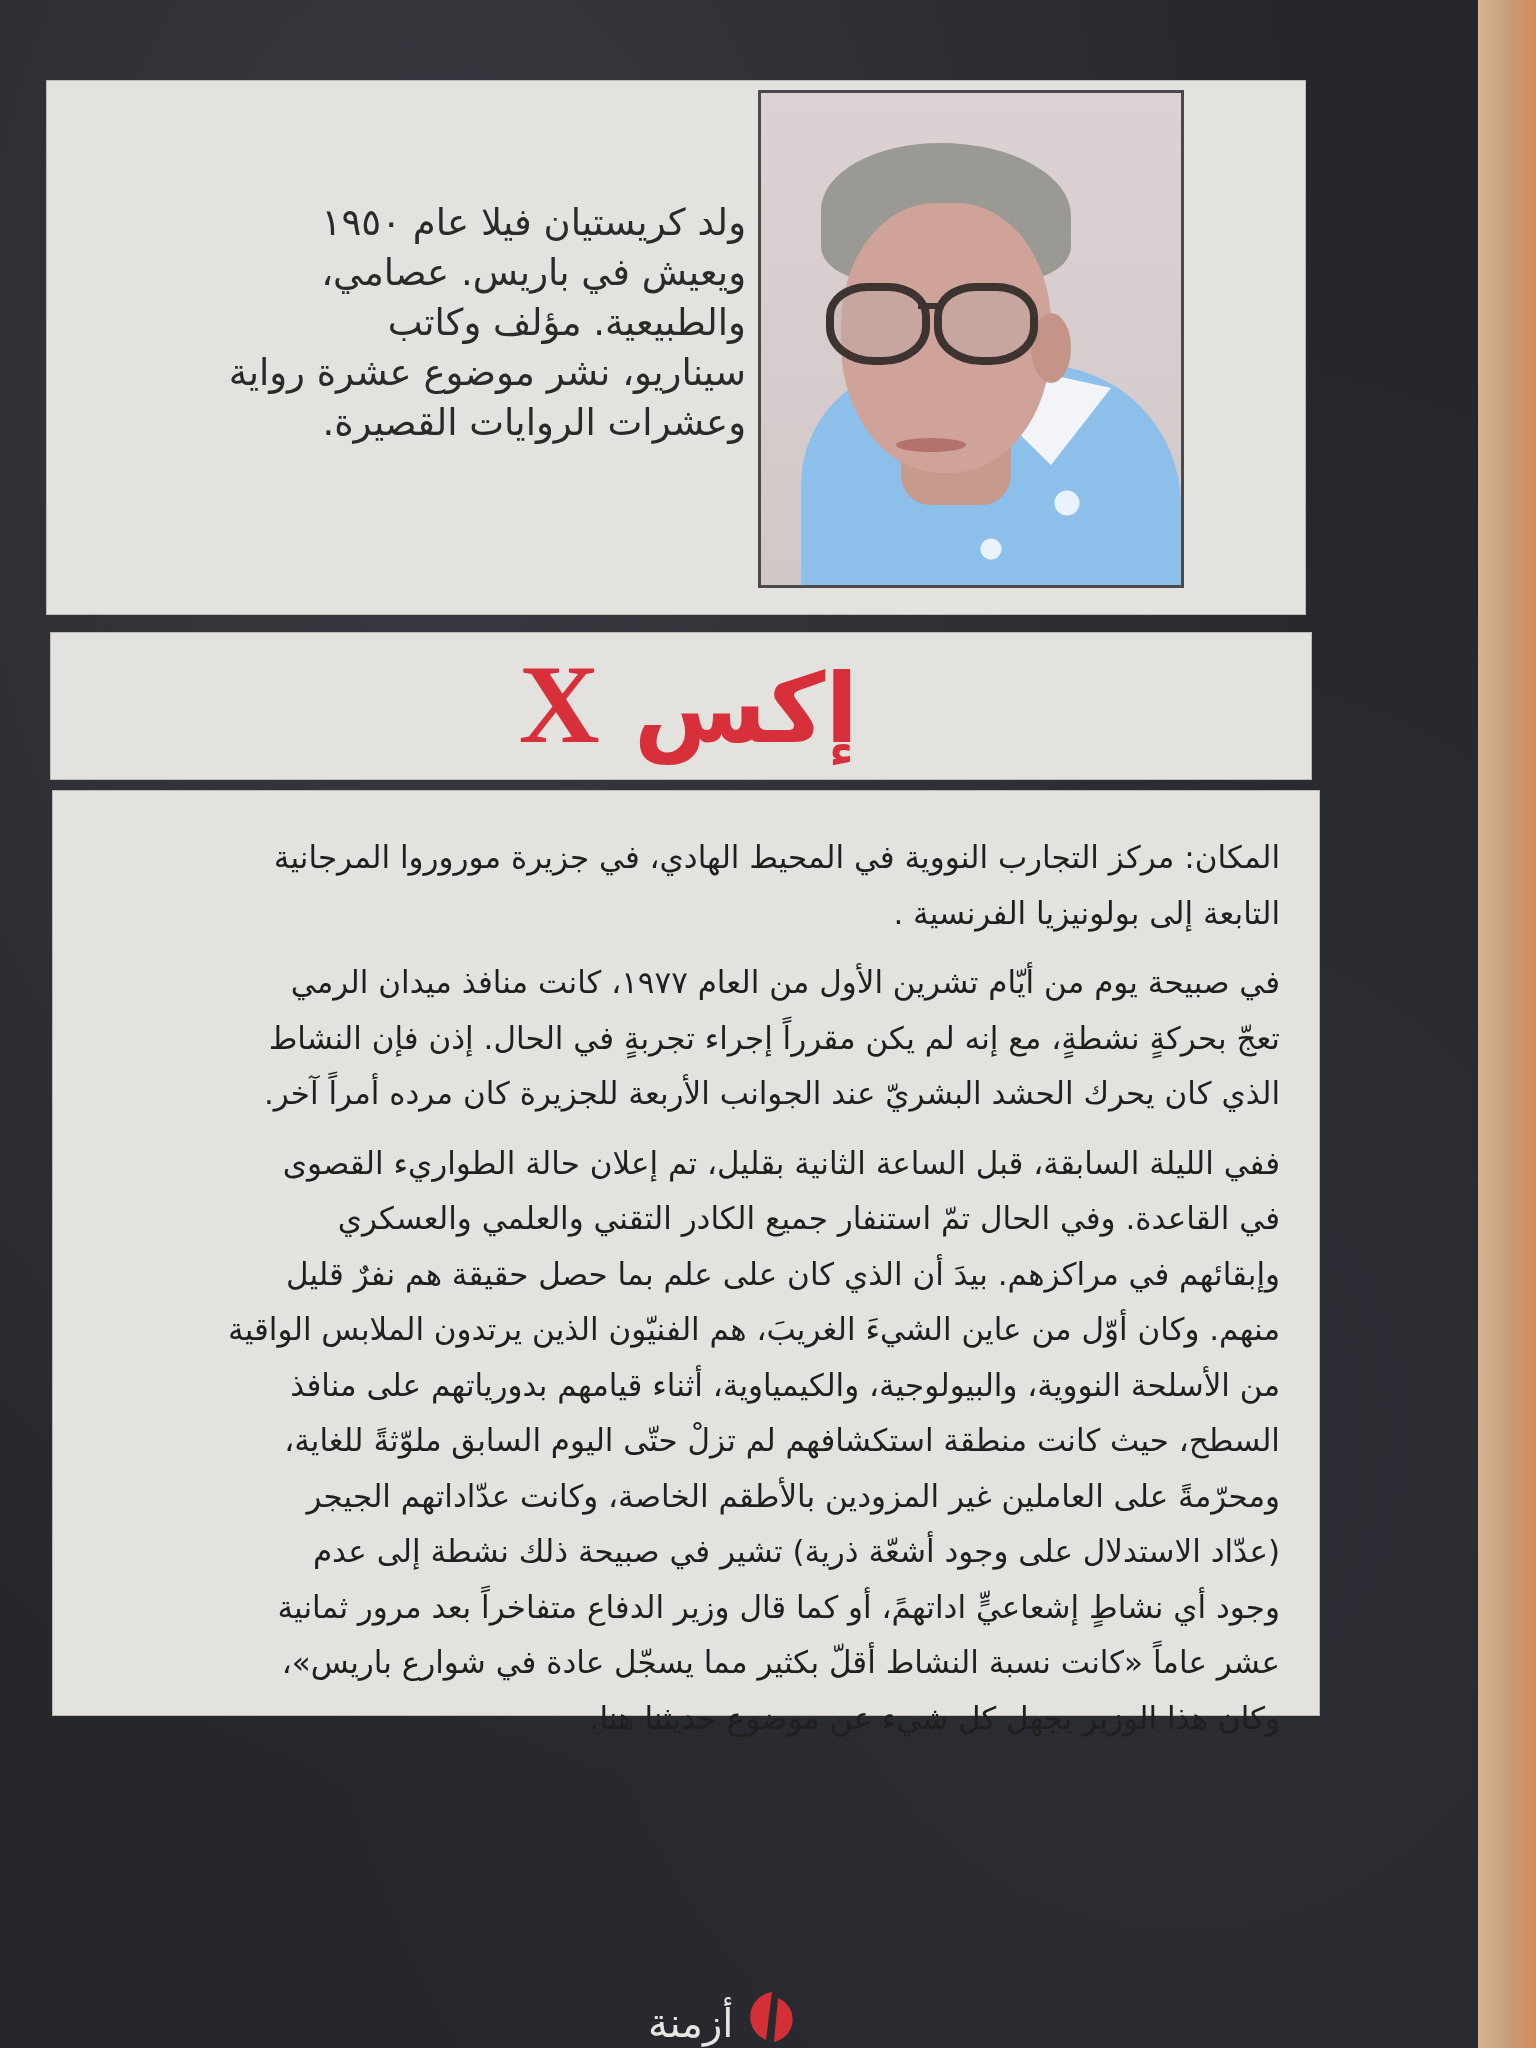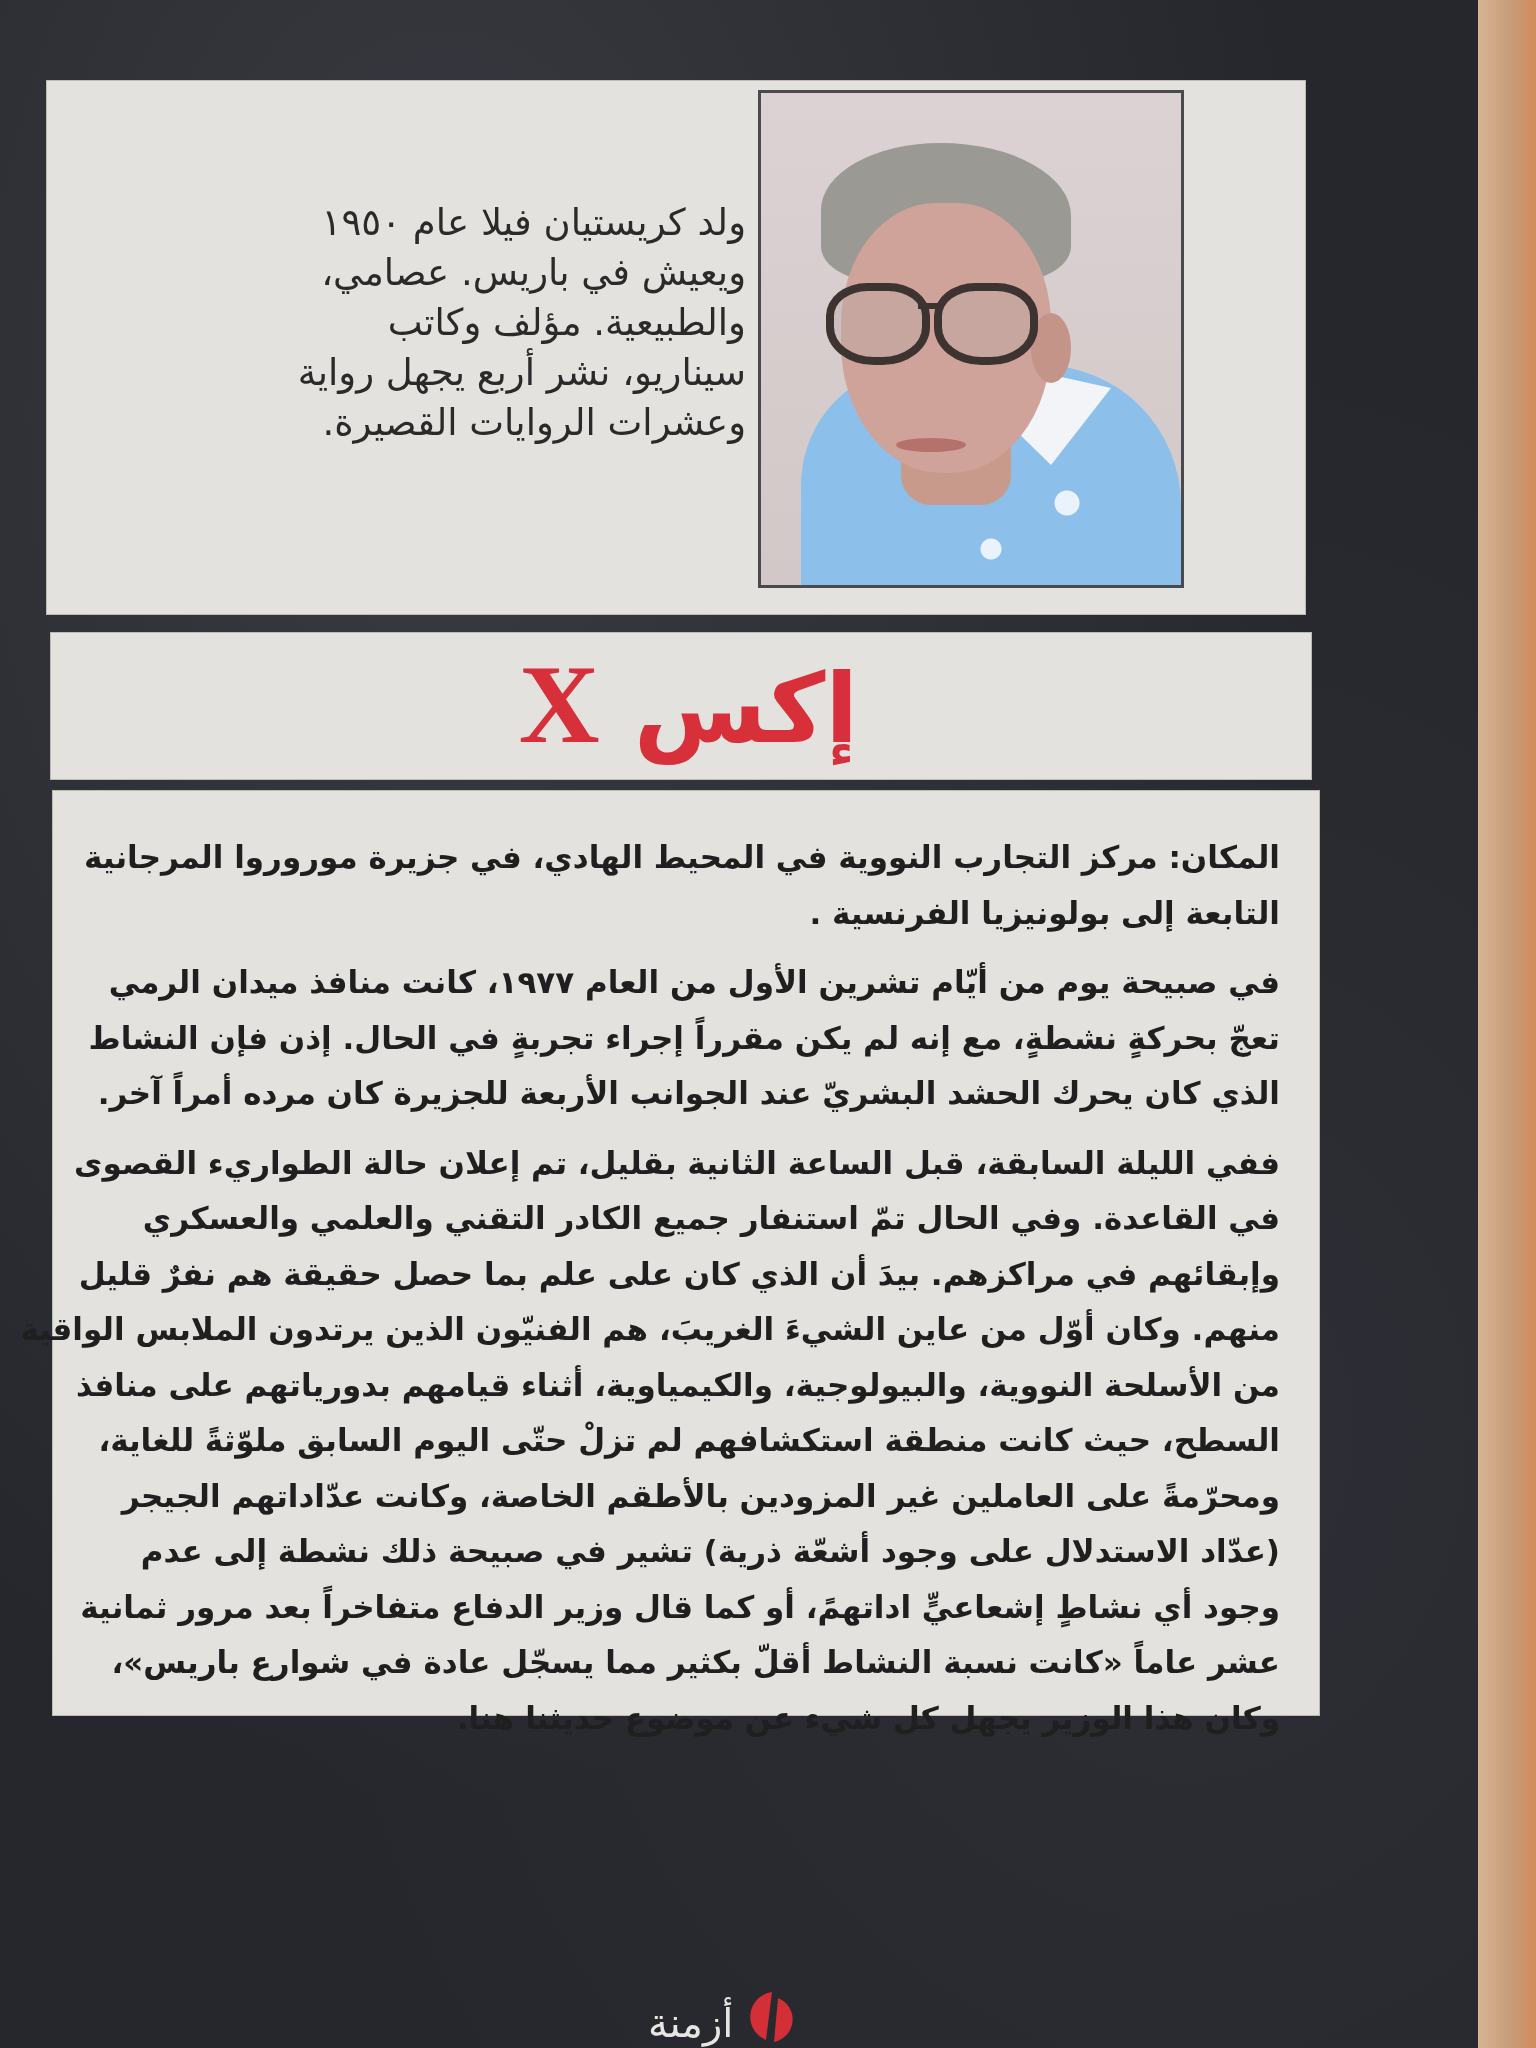--- a/index.html
+++ b/index.html
@@ -18,21 +18,21 @@
   .edge-right{
     position:absolute;left:1478px;top:0;width:58px;height:2048px;
     background:linear-gradient(90deg,#d7b494,#c79b76 60%,#d48a5b);
   }
   .panel{
     position:absolute;background:#e4e2de;
     box-shadow:0 0 0 1px #bdbab4 inset;
   }
   .bio-panel{left:46px;top:80px;width:1260px;height:535px;}
   .title-panel{left:50px;top:632px;width:1262px;height:148px;}
-  .body-panel{left:52px;top:790px;width:1268px;height:926px;font-weight:bold;}
+  .body-panel{left:52px;top:790px;width:1268px;height:926px;}
 
   .author-name{
     position:absolute;right:690px;top:20px;
     font-family:"DejaVu Serif", serif;font-size:50px;color:#d43a45;
     direction:rtl;letter-spacing:1px;
   }
   .bio-text{
     position:absolute;right:560px;top:118px;width:500px;
     direction:rtl;text-align:justify;text-align-last:right;
     font-size:37px;line-height:50px;color:#2a2a2a;
@@ -85,21 +85,21 @@
 </head>
 <body>
 
 <div class="cover">
 
   <div class="panel bio-panel">
     <div class="bio-text">
       <span>ولد كريستيان فيلا عام ١٩٥٠</span>
       <span>ويعيش في باريس. عصامي،</span>
       <span>والطبيعية. مؤلف وكاتب</span>
-      <span>سيناريو، نشر أربع يجهل رواية</span>
+      <span>سيناريو، نشر موضوع عشرة رواية</span>
       <span>وعشرات الروايات القصيرة.</span>
     </div>
     <div class="photo-frame" aria-label="author-portrait">
       <div class="photo-bg"></div>
       <div class="shirt"></div>
       <div class="neck"></div>
       <div class="collar"></div>
       <div class="hair"></div>
       <div class="head"></div>
       <div class="ear"></div>

